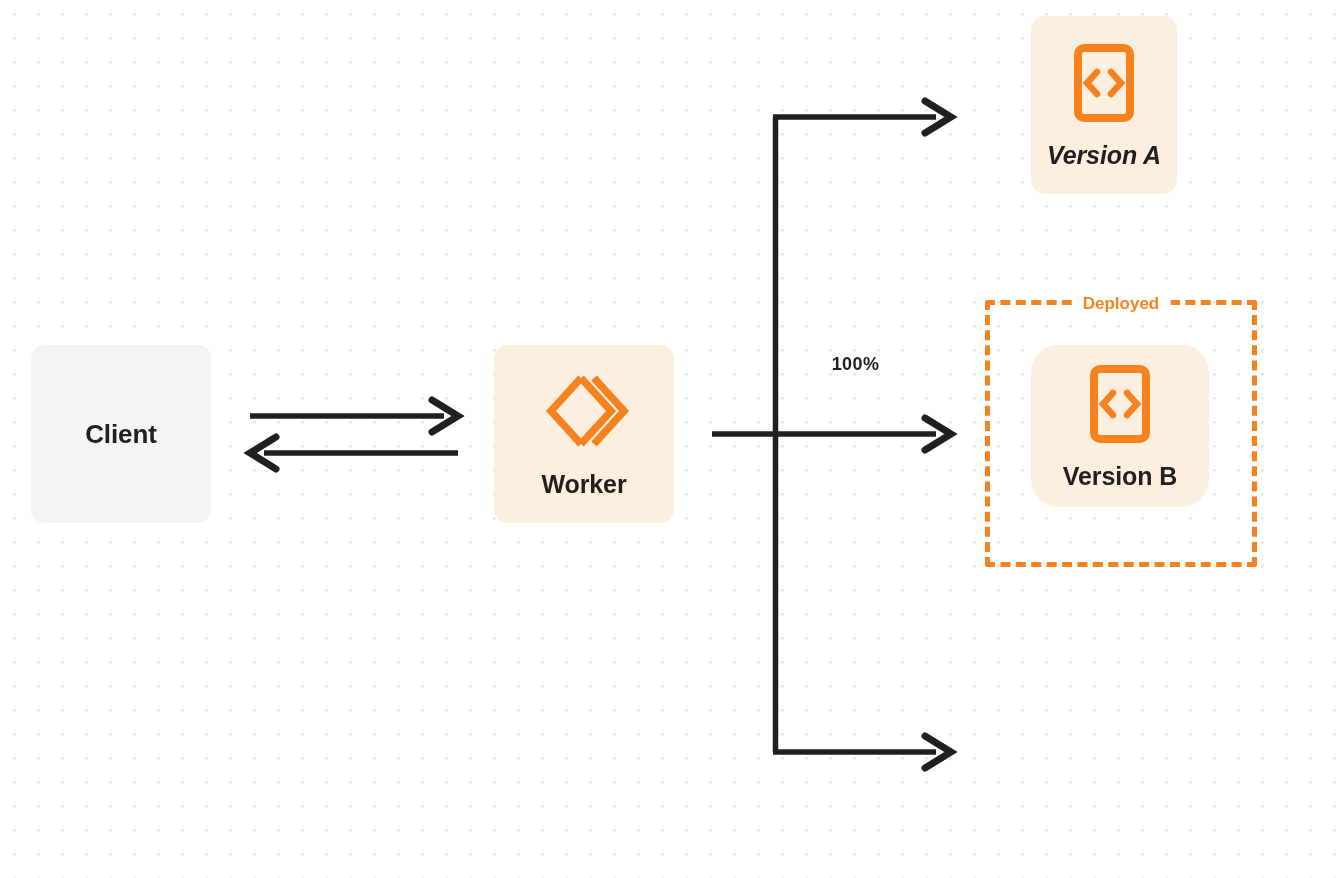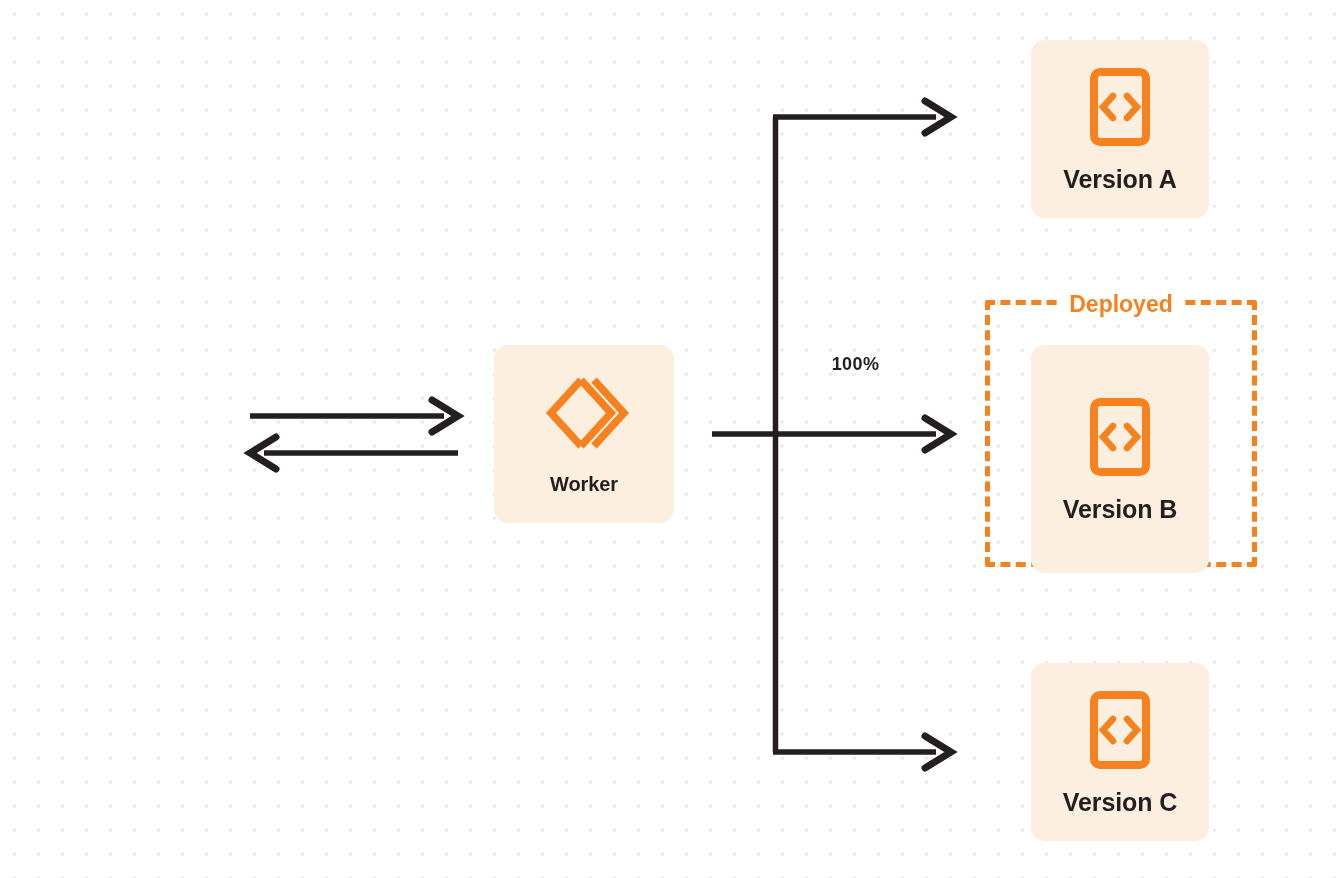--- a/index.html
+++ b/index.html
@@ -59,21 +59,21 @@
     letter-spacing: -0.1px;
     line-height: 1;
     white-space: nowrap;
   }
 
   .node-client .node-label {
     font-size: 26px;
   }
 
   .node-worker .node-label {
-    font-size: 20px;
+    font-size: 25px;
     margin-top: 22px;
   }
 
   .node-version .node-label {
     font-size: 25px;
     margin-top: 20px;
   }
 
   .node-icon {
     display: block;
@@ -88,21 +88,21 @@
   }
 
   .deployed-title {
     position: absolute;
     top: -16px;
     left: 50%;
     transform: translateX(-50%);
     padding: 0 11px;
     background-color: #ffffff;
     color: #f6821f;
-    font-size: 23px;
+    font-size: 17px;
     font-weight: bold;
     line-height: 30px;
     white-space: nowrap;
   }
 
   .edge-label {
     position: absolute;
     text-align: center;
     color: #231f20;
     font-weight: bold;
@@ -151,64 +151,57 @@
     <g>
       <path d="M 773 752 L 936 752" stroke="#231f20" stroke-width="5.5" fill="none" stroke-linecap="butt"></path>
       <path d="M 925 736 L 951 752 L 925 768" stroke="#231f20" stroke-width="7" fill="none" stroke-linecap="round" stroke-linejoin="miter"></path>
     </g>
   </svg>
 
   <div class="edge-label" style="left: 783px; top: 348px; width: 145px; text-align: center;">
     <div>100%</div>
   </div>
 
+  <div class="node node-client" style="left: 31px; top: 345px; width: 180px; height: 178px;">
+    <span class="node-label">Client</span>
+  </div>
 
   <div class="node node-worker" style="left: 494px; top: 345px; width: 180px; height: 178px;">
     <span class="node-icon">
       <svg width="92" height="78" viewBox="0 0 92 78" xmlns="http://www.w3.org/2000/svg">
 
         <path d="M 43 6 L 13 39 L 43 72" stroke="#f6821f" stroke-width="7.5" fill="none" stroke-linecap="butt" stroke-linejoin="miter"></path>
         <path d="M 43 6 L 73 39 L 43 72" stroke="#f6821f" stroke-width="7.5" fill="none" stroke-linecap="butt" stroke-linejoin="miter"></path>
 
         <path d="M 56 6 L 86 39 L 56 72" stroke="#f6821f" stroke-width="7.5" fill="none" stroke-linecap="butt" stroke-linejoin="miter"></path>
       </svg>
     </span>
     <span class="node-label">Worker</span>
   </div>
 
-  <div class="node node-version" style="left: 1031px; top: 40px; width: 178px; height: 178px;">
+  <div class="node node-version" style="left: 1031px; top: 16px; width: 146px; height: 178px; font-style: italic;">
     <span class="node-icon">
       <svg width="62" height="80" viewBox="0 0 62 80" xmlns="http://www.w3.org/2000/svg">
         <rect x="5" y="5" width="52" height="70" rx="6" ry="6" stroke="#f6821f" stroke-width="8" fill="none"></rect>
         <path d="M 24 29 L 14 40 L 24 51" stroke="#f6821f" stroke-width="6.5" fill="none" stroke-linecap="round" stroke-linejoin="miter"></path>
         <path d="M 38 29 L 48 40 L 38 51" stroke="#f6821f" stroke-width="6.5" fill="none" stroke-linecap="round" stroke-linejoin="miter"></path>
       </svg>
     </span>
     <span class="node-label">Version A</span>
   </div>
 
   <div class="deployed-group" style="left: 985px; top: 300px; width: 272px; height: 267px;">
     <span class="deployed-title">Deployed</span>
   </div>
 
-  <div class="node node-version" style="left: 1031px; top: 345px; width: 178px; height: 228px;">
+  <div class="node node-version" style="left: 1031px; top: 345px; width: 178px; height: 162px; border-radius: 27px;">
     <span class="node-icon">
       <svg width="62" height="80" viewBox="0 0 62 80" xmlns="http://www.w3.org/2000/svg">
         <rect x="5" y="5" width="52" height="70" rx="6" ry="6" stroke="#f6821f" stroke-width="8" fill="none"></rect>
         <path d="M 24 29 L 14 40 L 24 51" stroke="#f6821f" stroke-width="6.5" fill="none" stroke-linecap="round" stroke-linejoin="miter"></path>
         <path d="M 38 29 L 48 40 L 38 51" stroke="#f6821f" stroke-width="6.5" fill="none" stroke-linecap="round" stroke-linejoin="miter"></path>
       </svg>
     </span>
     <span class="node-label">Version B</span>
   </div>
 
-  <div class="node node-version" style="left: 1031px; top: 663px; width: 178px; height: 178px;">
-    <span class="node-icon">
-      <svg width="62" height="80" viewBox="0 0 62 80" xmlns="http://www.w3.org/2000/svg">
-        <rect x="5" y="5" width="52" height="70" rx="6" ry="6" stroke="#f6821f" stroke-width="8" fill="none"></rect>
-        <path d="M 24 29 L 14 40 L 24 51" stroke="#f6821f" stroke-width="6.5" fill="none" stroke-linecap="round" stroke-linejoin="miter"></path>
-        <path d="M 38 29 L 48 40 L 38 51" stroke="#f6821f" stroke-width="6.5" fill="none" stroke-linecap="round" stroke-linejoin="miter"></path>
-      </svg>
-    </span>
-    <span class="node-label">Version C</span>
-  </div>
 
 </div>
 
 </body></html>

